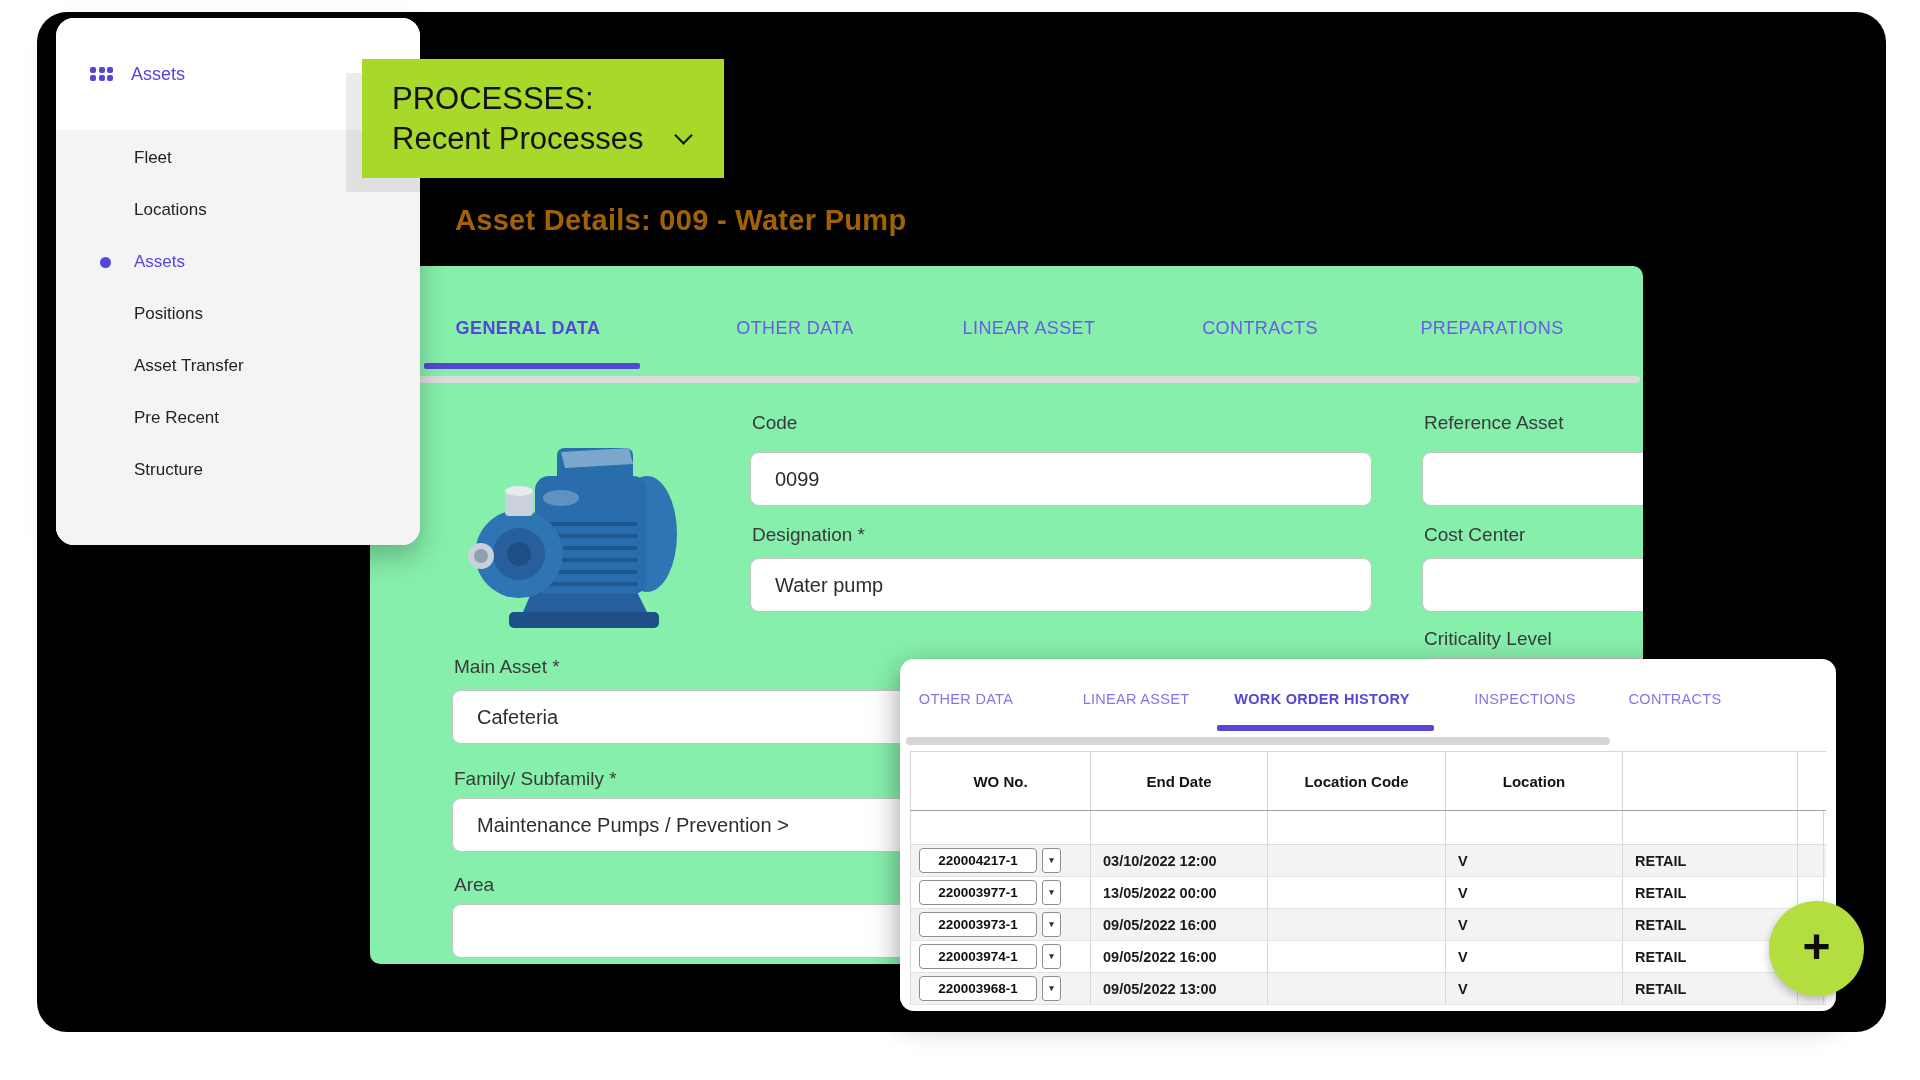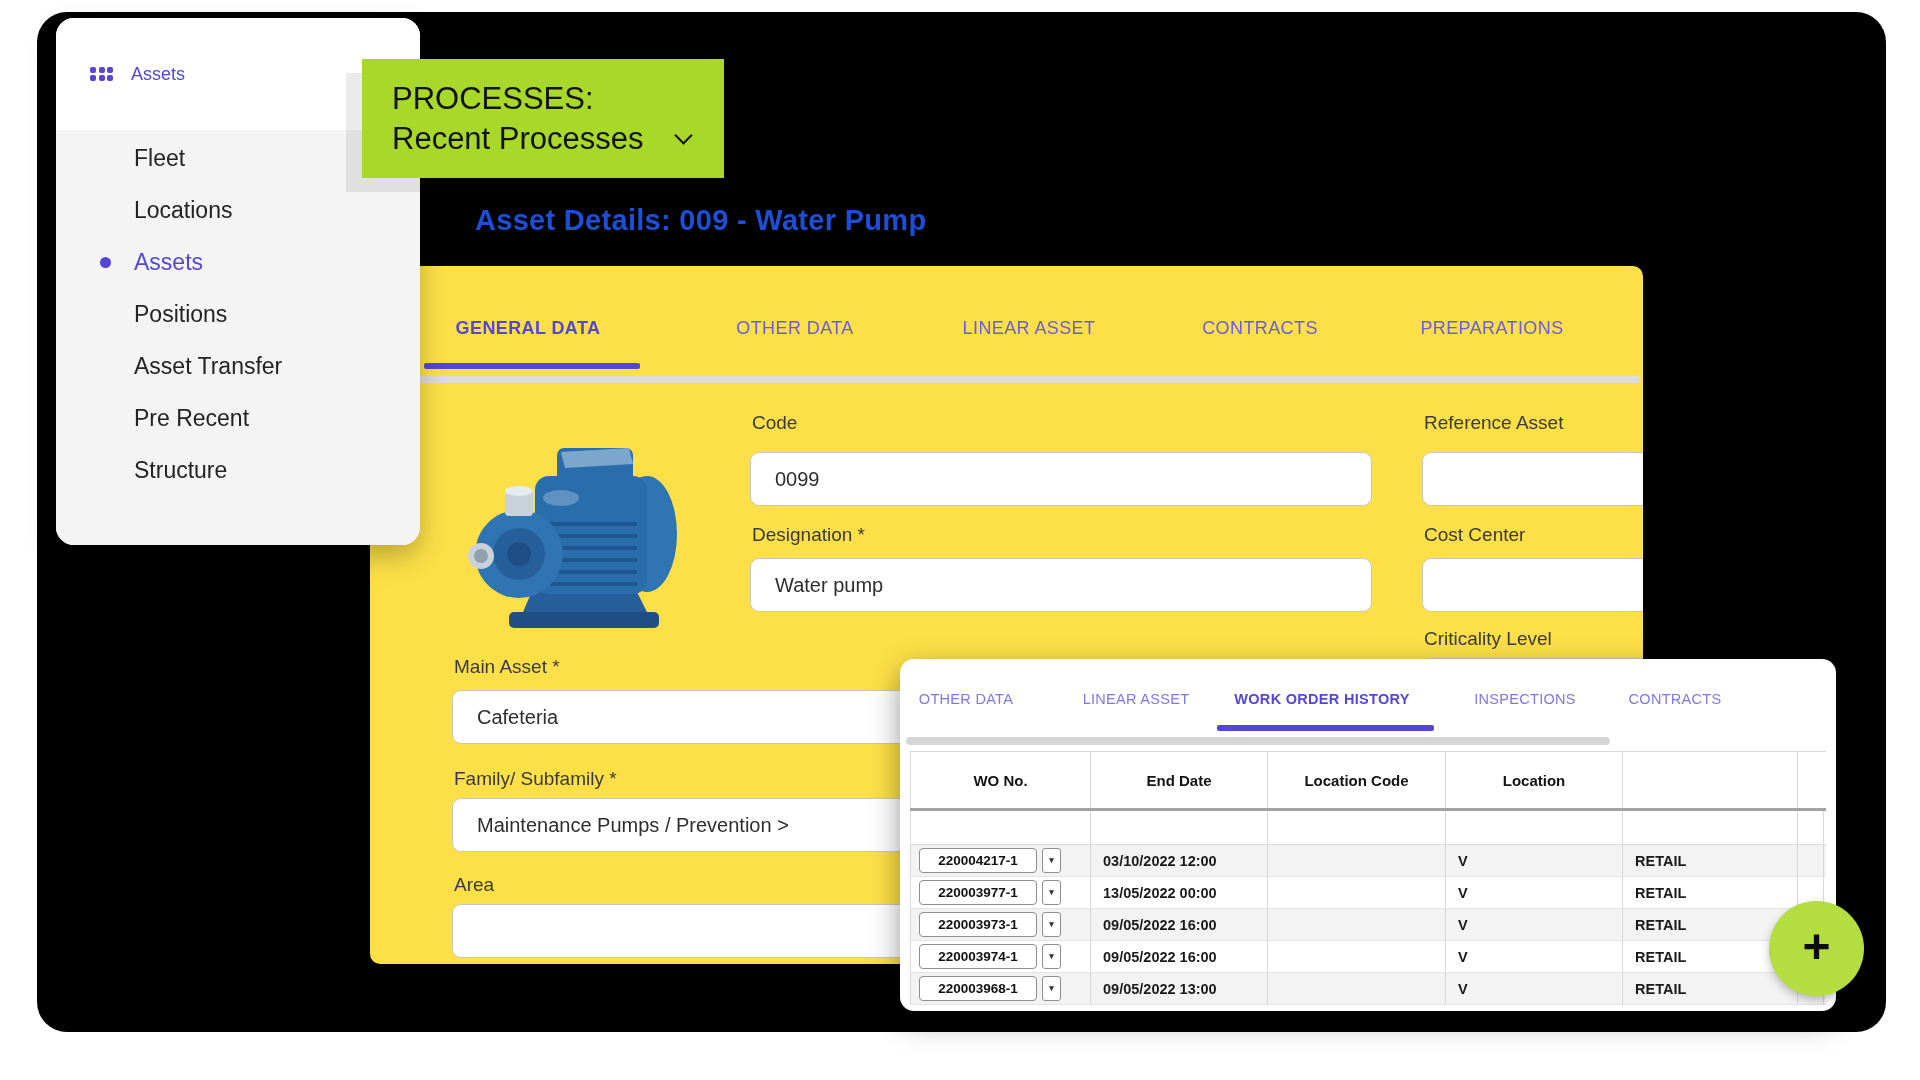--- a/index.html
+++ b/index.html
@@ -9,24 +9,24 @@
     --green-fab:#b4de3f;
   }
   *{box-sizing:border-box;margin:0;padding:0;}
   body{font-family:"Liberation Sans",sans-serif;background:#fff;}
   .canvas{position:relative;width:1920px;height:1080px;background:#fff;overflow:hidden;}
 
   
   .black-bg{position:absolute;left:37px;top:12px;width:1849px;height:1020px;background:#000;border-radius:30px;z-index:1;}
 
   
-  .page-title{position:absolute;left:455px;top:204px;z-index:2;font-size:29px;font-weight:700;color:#1d4ed8;letter-spacing:.3px;margin-left:20px;}
-
-  
-  .main-panel{position:absolute;left:370px;top:266px;width:1273px;height:698px;background:#fde047;border-radius:10px;z-index:3;overflow:hidden;box-shadow:0 8px 24px rgba(0,0,0,.35);}
+  .page-title{position:absolute;left:455px;top:204px;z-index:2;font-size:29px;font-weight:700;color:#a16207;letter-spacing:.3px;}
+
+  
+  .main-panel{position:absolute;left:370px;top:266px;width:1273px;height:698px;background:#86efac;border-radius:10px;z-index:3;overflow:hidden;box-shadow:0 8px 24px rgba(0,0,0,.35);}
   .main-tabs{position:absolute;left:0;top:0;width:100%;height:100px;}
   .main-tabs .tab{position:absolute;top:52px;transform:translateX(-50%);font-size:18px;color:var(--purple);letter-spacing:.4px;white-space:nowrap;cursor:pointer;}
   .main-tabs .tab.active{font-weight:700;color:var(--purple-strong);}
   .main-tabs .tab:nth-child(1){left:158px;}
   .main-tabs .tab:nth-child(2){left:425px;}
   .main-tabs .tab:nth-child(3){left:659px;}
   .main-tabs .tab:nth-child(4){left:890px;}
   .main-tabs .tab:nth-child(5){left:1122px;}
   .main-underline{position:absolute;left:54px;top:97px;width:216px;height:6px;background:var(--purple-strong);border-radius:2px;}
   .main-scrollbar{position:absolute;left:3px;top:110px;width:1267px;height:7px;background:#dcdcdc;border-radius:4px;}
@@ -47,21 +47,21 @@
 
   .pump-img{position:absolute;left:95px;top:140px;width:223px;height:248px;}
 
   
   .sidebar{position:absolute;left:56px;top:18px;width:364px;height:527px;background:#fff;border-radius:18px;z-index:5;box-shadow:0 12px 28px rgba(0,0,0,.25);overflow:hidden;}
   .sb-header{position:absolute;left:0;top:0;width:100%;height:112px;display:flex;align-items:center;background:#fff;}
   .grid-icon{display:grid;grid-template-columns:repeat(3,6px);grid-template-rows:repeat(2,6px);gap:2.5px;margin-left:34px;}
   .grid-icon span{width:6px;height:6px;border-radius:2px;background:var(--purple-strong);}
   .sb-header-label{margin-left:18px;font-size:18px;color:var(--purple-strong);}
   .sb-items{position:absolute;left:0;top:112px;width:100%;bottom:0;background:#f4f4f4;padding-top:2px;}
-  .sb-item{position:relative;height:52px;display:flex;align-items:center;padding-left:78px;font-size:23px;color:#232323;cursor:pointer;}
+  .sb-item{position:relative;height:52px;display:flex;align-items:center;padding-left:78px;font-size:17px;color:#232323;cursor:pointer;}
   .sb-item.active{color:var(--purple-strong);}
   .sb-dot{position:absolute;left:44px;width:11px;height:11px;border-radius:50%;background:var(--purple-strong);}
 
   
   .process-badge{position:absolute;left:362px;top:59px;width:362px;height:119px;background:var(--green-badge);z-index:6;box-shadow:-16px 14px 0 rgba(0,0,0,.08);padding:20px 0 0 30px;cursor:pointer;}
   .pb-line{font-size:31px;color:#121212;line-height:40px;white-space:nowrap;}
   .pb-chevron{position:absolute;right:34px;top:70px;width:13px;height:13px;border-right:2.5px solid #121212;border-bottom:2.5px solid #121212;transform:rotate(45deg);}
 
   
   .history-panel{position:absolute;left:900px;top:659px;width:936px;height:352px;background:#fff;border-radius:14px;z-index:7;box-shadow:0 10px 30px rgba(0,0,0,.4);overflow:hidden;}
@@ -72,21 +72,21 @@
   .hist-tabs .tab:nth-child(3){left:422px;}
   .hist-tabs .tab:nth-child(4){left:625px;}
   .hist-tabs .tab:nth-child(5){left:775px;}
   .hist-underline{position:absolute;left:317px;top:66px;width:217px;height:6px;background:var(--purple-strong);border-radius:2px;}
   .hist-scrollbar{position:absolute;left:6px;top:78px;width:704px;height:8px;background:#d6d6d6;border-radius:4px;}
 
   .wo-table{position:absolute;left:10px;top:92px;width:916px;}
   .t-row{display:grid;grid-template-columns:181px 177px 178px 177px 175px 26px;}
   .t-cell{border-right:1px solid #d8d8d8;display:flex;align-items:center;overflow:hidden;}
   .t-cell:first-child{border-left:1px solid #d8d8d8;}
-  .t-head{height:60px;border-top:1px solid #d8d8d8;border-bottom:3px solid #a3a3a3;}
+  .t-head{height:60px;border-top:1px solid #d8d8d8;border-bottom:1px solid #a3a3a3;}
   .t-head .t-cell{justify-content:center;font-weight:700;font-size:15px;color:#141414;}
   .t-filter{height:34px;border-bottom:1px solid #dcdcdc;background:#fff;}
   .t-data{height:32px;border-bottom:1px solid #e4e4e4;font-size:14.5px;color:#1a1a1a;font-weight:bold;}
   .t-data.odd{background:#f3f3f3;}
   .t-data.even{background:#fff;}
   .wo-cell{gap:5px;padding-left:8px;}
   .wo-box{width:118px;height:25px;background:#fff;border:1px solid #8f8f8f;border-radius:4px;display:flex;align-items:center;justify-content:center;font-size:13.5px;color:#111;}
   .wo-caret{width:19px;height:25px;background:#fff;border:1px solid #8f8f8f;border-radius:3px;display:flex;align-items:center;justify-content:center;cursor:pointer;}
   .wo-caret i{font-style:normal;font-size:9px;color:#333;line-height:1;}
   .txt-cell{padding-left:12px;}

